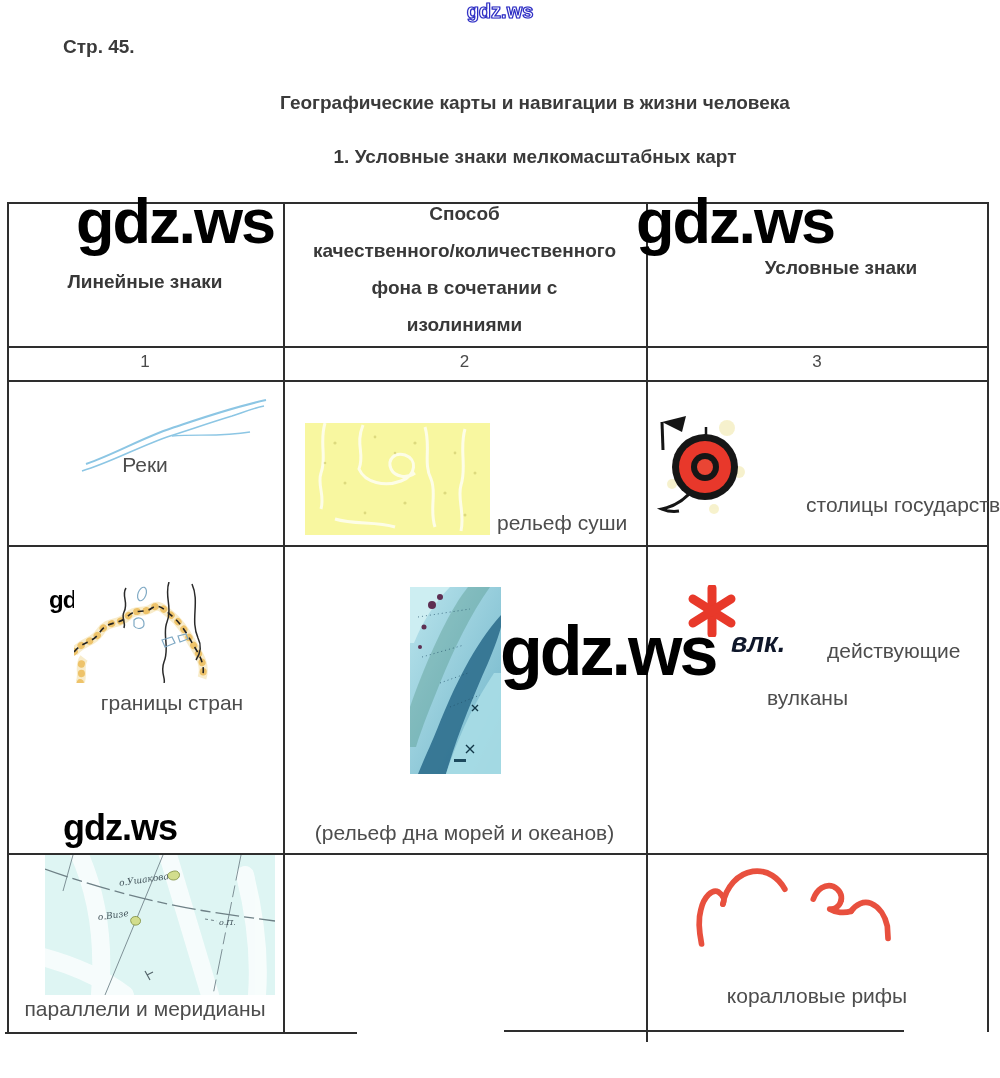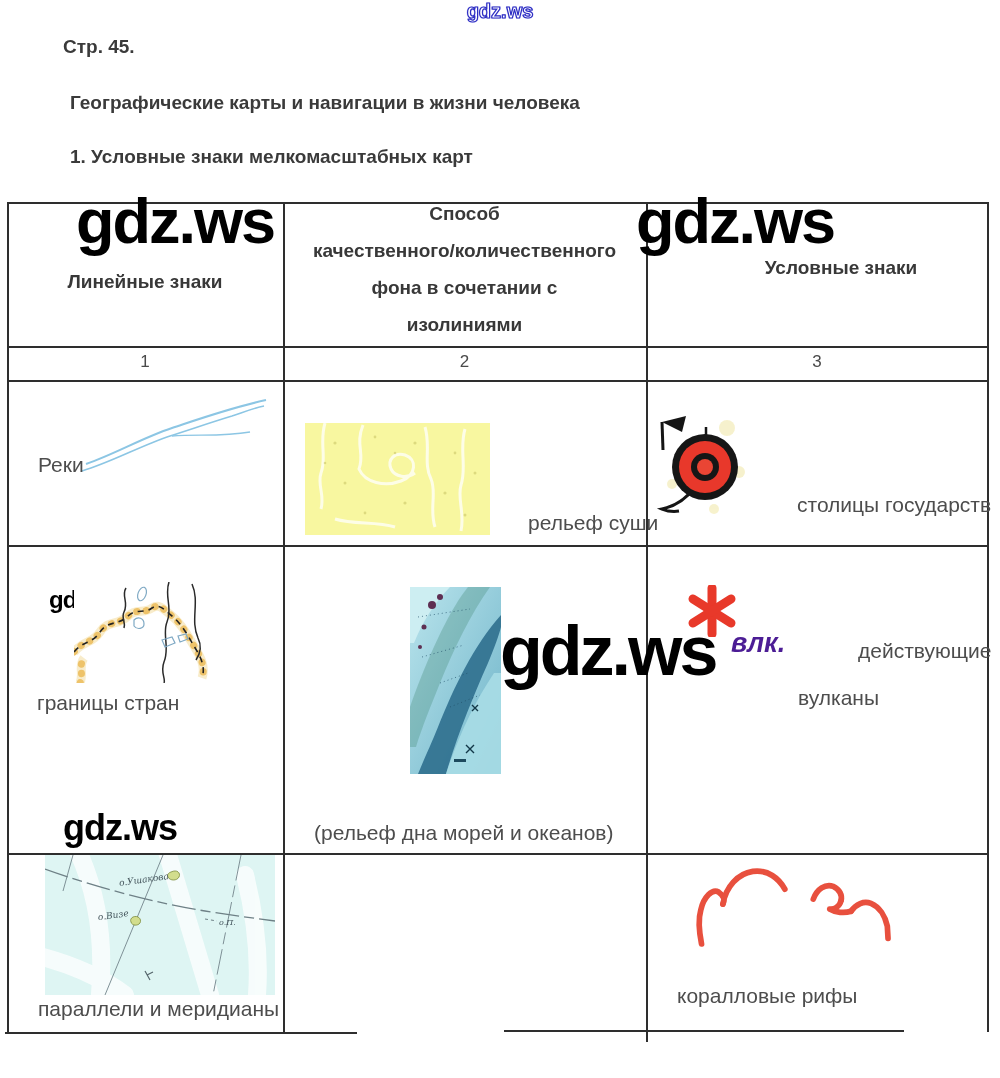--- a/index.html
+++ b/index.html
@@ -4,26 +4,26 @@
 <style>
   html,body{margin:0;padding:0;background:#ffffff;}
   #canvas{position:relative;width:1000px;height:1078px;background:#ffffff;overflow:hidden;
           font-family:"Liberation Sans",sans-serif;color:#3a3a3a;}
   .abs{position:absolute;}
   .hline{position:absolute;height:2px;background:#2e2e2e;}
   .vline{position:absolute;width:2px;background:#2e2e2e;}
   .bold{font-weight:700;}
   .hdr{font-size:19px;font-weight:700;color:#383838;text-align:center;}
   .num{font-size:17px;color:#4a4a4a;text-align:center;}
-  .lbl{font-size:21px;color:#4d4d4d;white-space:nowrap;padding-left:31px;}
-  .center{}
+  .lbl{font-size:21px;color:#4d4d4d;white-space:nowrap;}
+  .center{text-align:center;}
   .wm{font-weight:700;color:#000;letter-spacing:-2px;white-space:nowrap;line-height:1;}
   .wm-blue{font-size:20px;font-weight:700;color:#ffffff;-webkit-text-stroke:1.2px #2e2ec4;
            text-shadow:0 0 1px #2e2ec4, 0 0 1px #2e2ec4;letter-spacing:0;}
-  .vlk{font-size:27px;font-weight:700;font-style:italic;color:#4c1d95;white-space:nowrap;}
+  .vlk{font-size:27px;font-weight:700;font-style:italic;color:#0f172a;white-space:nowrap;}
 </style>
 </head>
 <body>
 
 <div id="canvas">
 
   <div class="abs wm-blue" style="left:0;top:3;width:1000px;text-align:center;">gdz.ws</div>
 
   <div class="abs bold" style="left:63px;top:36px;font-size:19px;">Стр. 45.</div>
   <div class="abs bold center" style="left:70px;top:92px;width:930px;font-size:19px;">Географические карты и навигации в жизни человека</div>
@@ -97,21 +97,21 @@
     </g>
     <path d="M11,38 L10,10" stroke="#151515" stroke-width="3" fill="none"></path>
     <path d="M10,10 L34,4 L30,20 Z" fill="#151515"></path>
     <path d="M42,76 C34,87 24,94 10,97 C15,99 21,100 27,99" stroke="#151515" stroke-width="3" fill="none"></path>
     <line x1="54" y1="15" x2="54" y2="23" stroke="#151515" stroke-width="2.5"></line>
     <circle cx="53" cy="55" r="33" fill="#161616"></circle>
     <circle cx="53" cy="55" r="26" fill="#e8382b"></circle>
     <circle cx="53" cy="55" r="14" fill="#161616"></circle>
     <circle cx="53" cy="55" r="8" fill="#ea4534"></circle>
   </svg>
-  <div class="abs lbl" style="left:766px;top:493px;text-align:center;">столицы государств</div>
+  <div class="abs lbl" style="left:806px;top:493px;text-align:center;">столицы государств</div>
 
   <div class="abs wm" style="left:49px;top:588px;font-size:24px;letter-spacing:-1px;">gdz.ws</div>
 
   <svg class="abs" style="left:74px;top:582px;" width="148" height="101" viewBox="0 0 148 101">
     <rect width="148" height="101" fill="#ffffff"></rect>
     <g stroke="#f5e3b0" stroke-width="9" fill="none" opacity="0.65">
       <path d="M0,70 C10,58 18,62 26,50 C34,38 44,44 54,34 C62,26 70,32 78,26 C86,21 90,28 98,34 C108,42 114,54 120,64 C126,74 132,84 128,96"></path>
       <path d="M6,101 C10,92 4,84 10,76"></path>
     </g>
     <g stroke="#eec36a" stroke-width="7" fill="none" stroke-linecap="round" stroke-dasharray="0.5 9">

